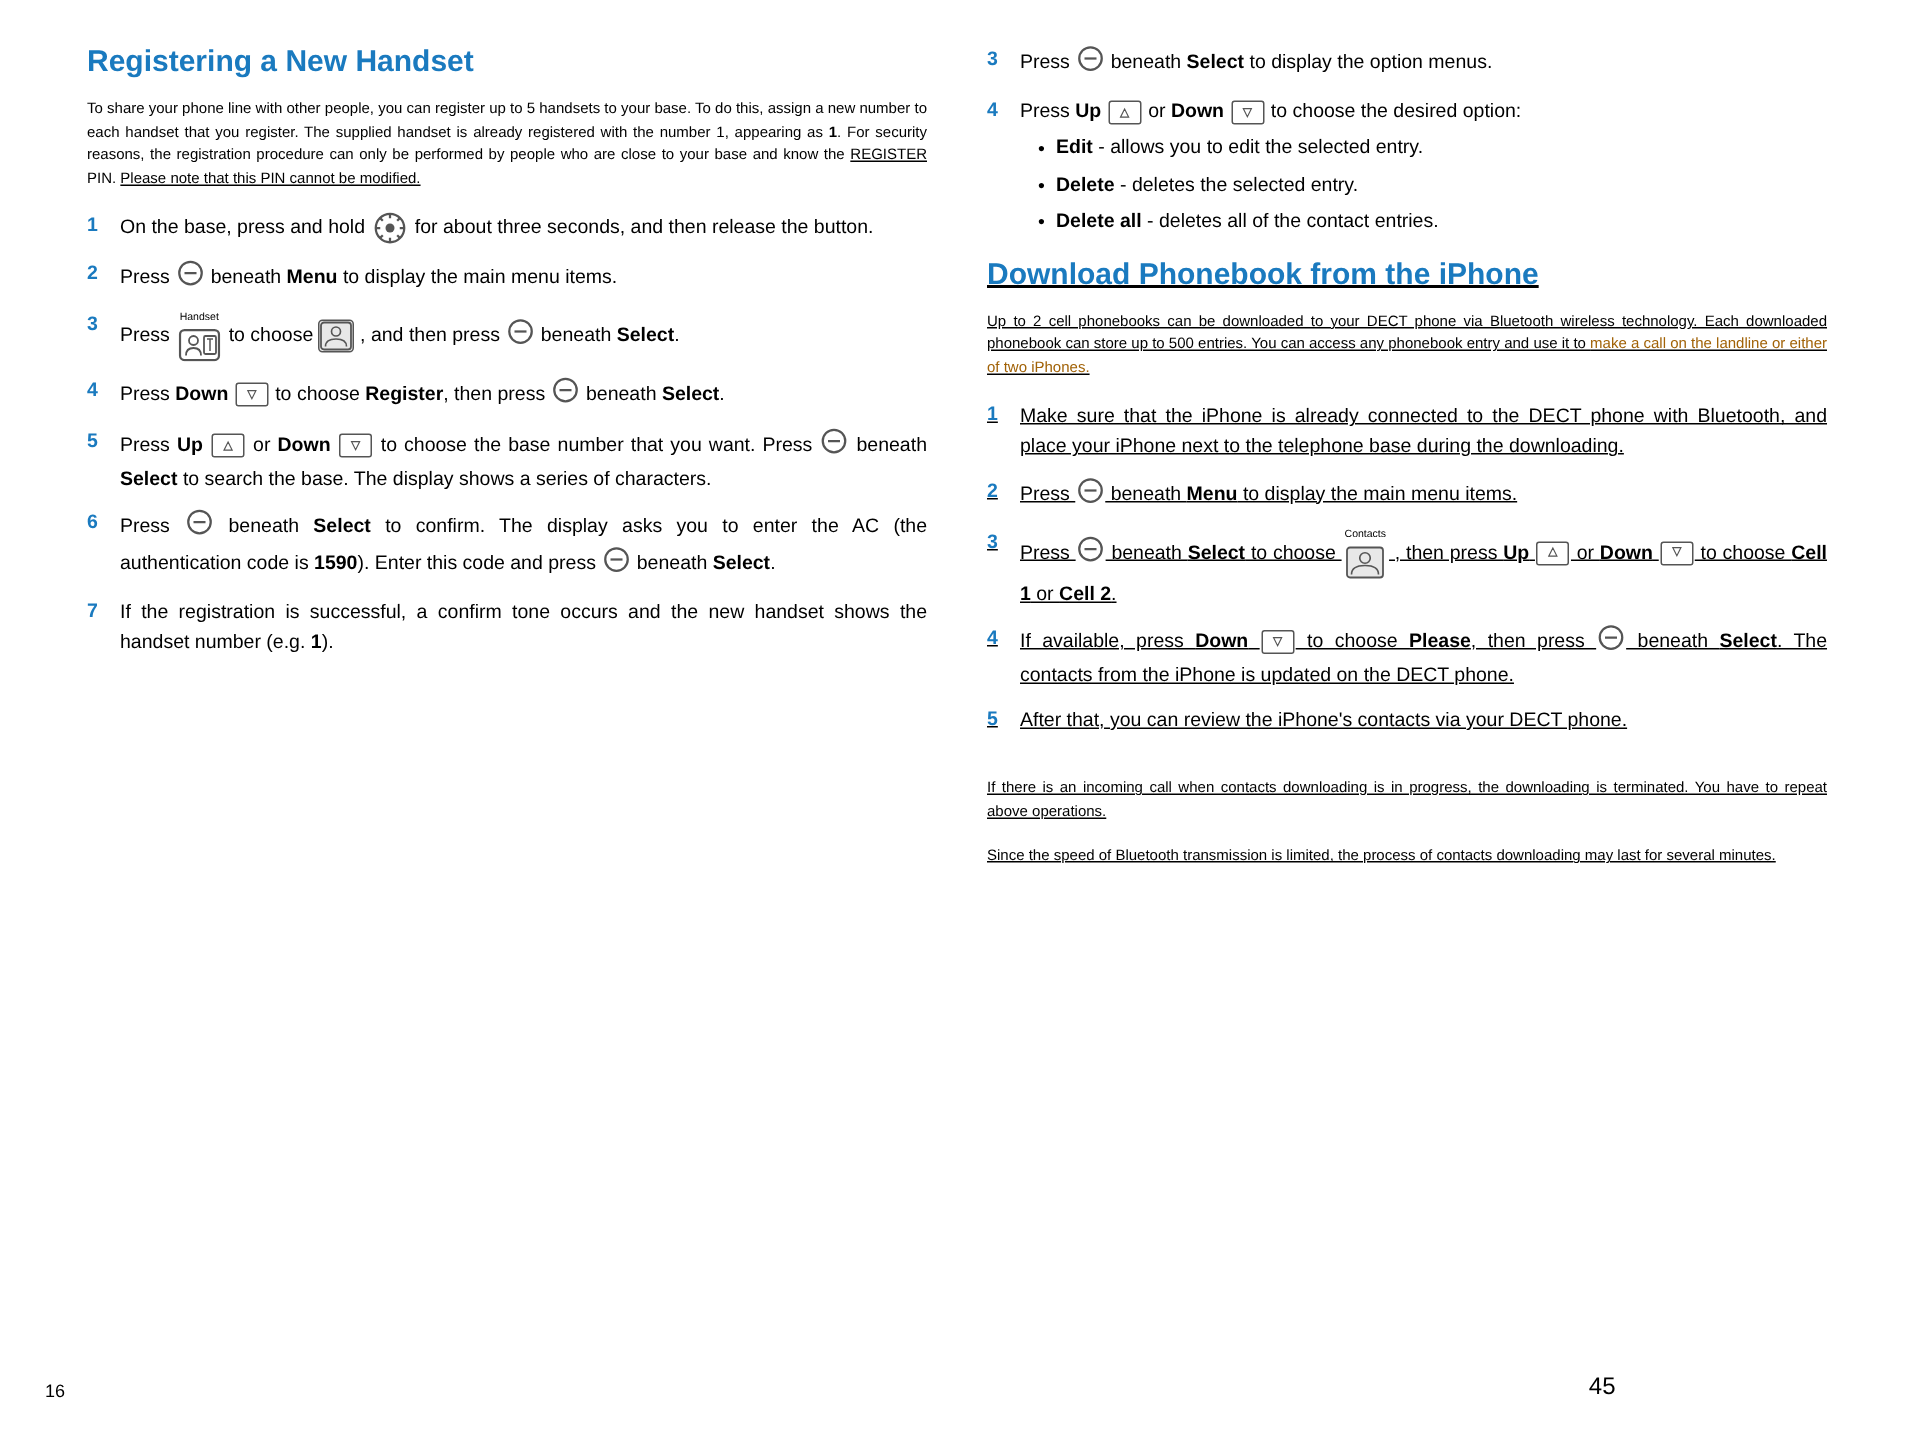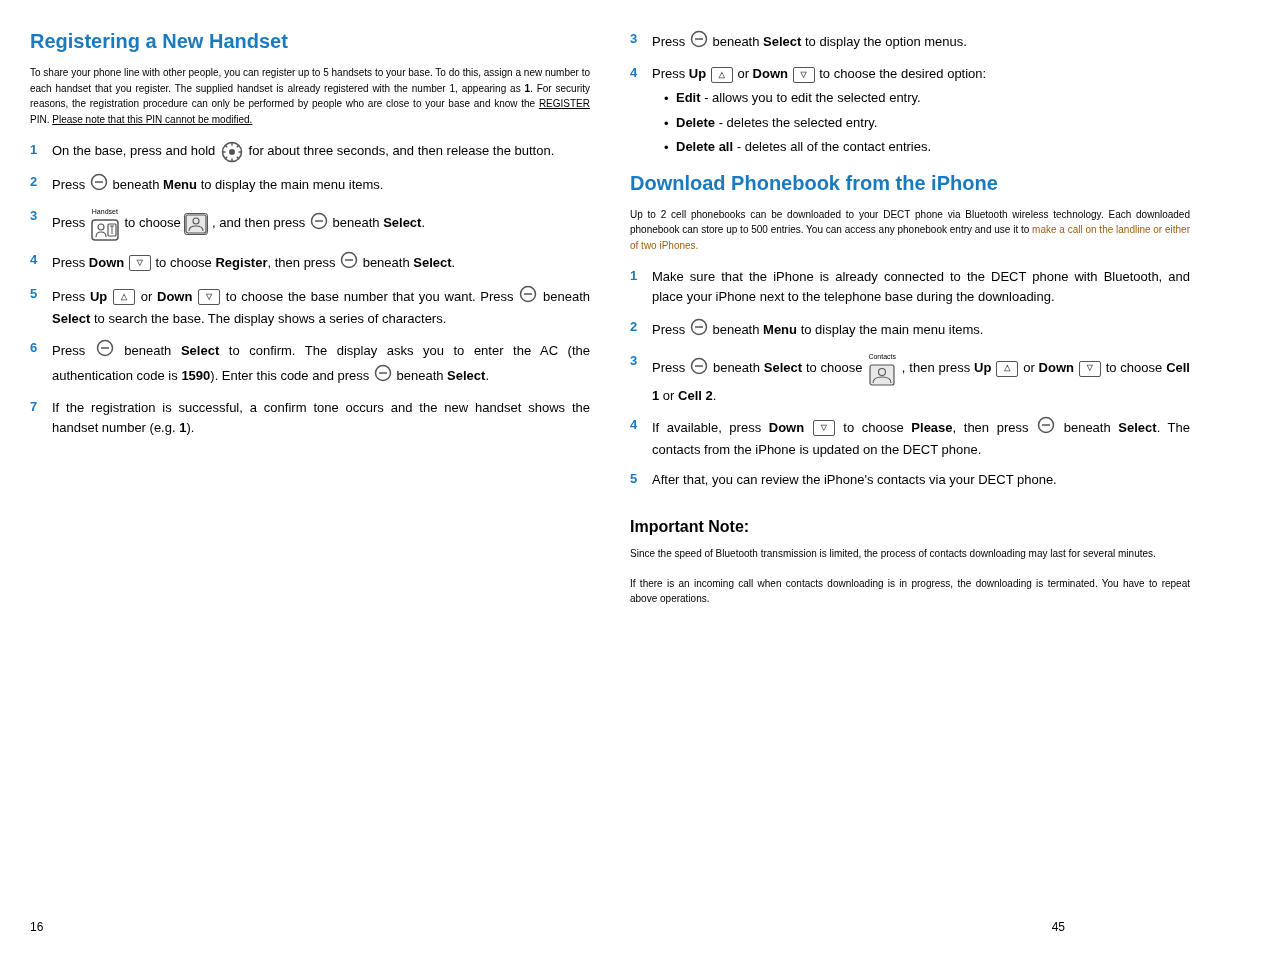--- a/index.html
+++ b/index.html
@@ -171,32 +171,34 @@
     .page-num-left {
       position: absolute;
       bottom: 20px;
       left: 30px;
       font-size: 12px;
     }
 
     .page-num-right {
       position: absolute;
       bottom: 20px;
-      right: 42px;
-      font-size: 12px;
+      right: 30px;
+      font-size: 16px;
     }
 
     .page-wrapper {
       position: relative;
       width: 1107px;
       min-height: 954px;
+      padding-left: 28px;
     }
 
     .divider-section {
       margin-top: 8px;
+      text-decoration: underline;
     }
 
     .important-title {
       font-size: 16px;
       font-weight: bold;
       color: #000;
       margin-bottom: 10px;
     }
 
     .section-spacing {
@@ -487,23 +489,22 @@
           <li>
             <span class="list-num">5</span>
             <span class="list-content">
               After that, you can review the iPhone's contacts via your DECT phone.
             </span>
           </li>
 
         </ul>
 
         <div class="section-spacing">
-          <p class="important-title">Important Note:</p>
+          <p class="body-text">If there is an incoming call when contacts downloading is in progress, the downloading is terminated. You have to repeat above operations.</p>
           <p class="body-text">Since the speed of Bluetooth transmission is limited, the process of contacts downloading may last for several minutes.</p>
-          <p class="body-text">If there is an incoming call when contacts downloading is in progress, the downloading is terminated. You have to repeat above operations.</p>
         </div>
 
       </div>
     </div>
 
   </div>
 
   <div class="page-num-left">16</div>
   <div class="page-num-right">45</div>
 

